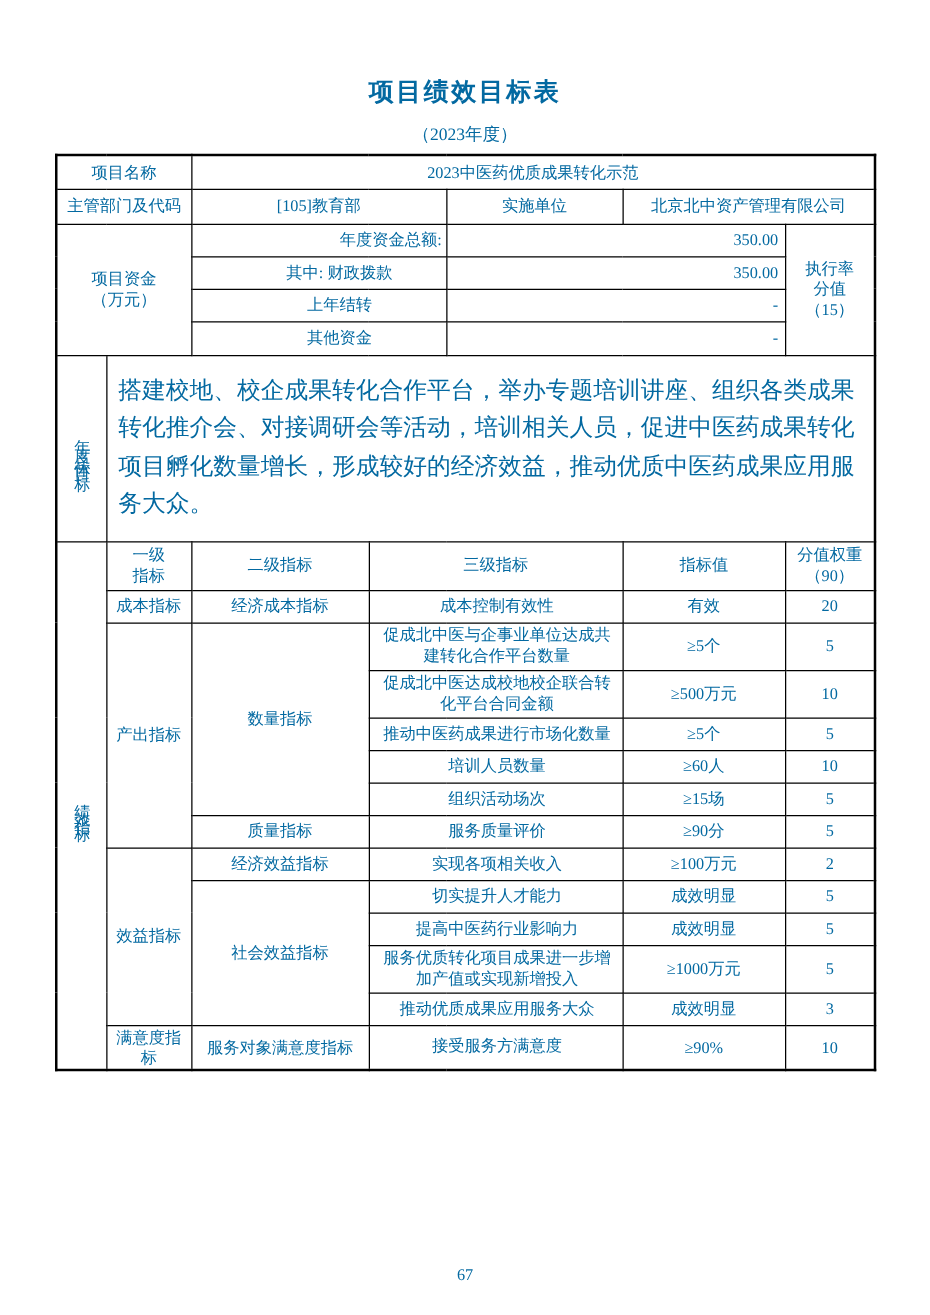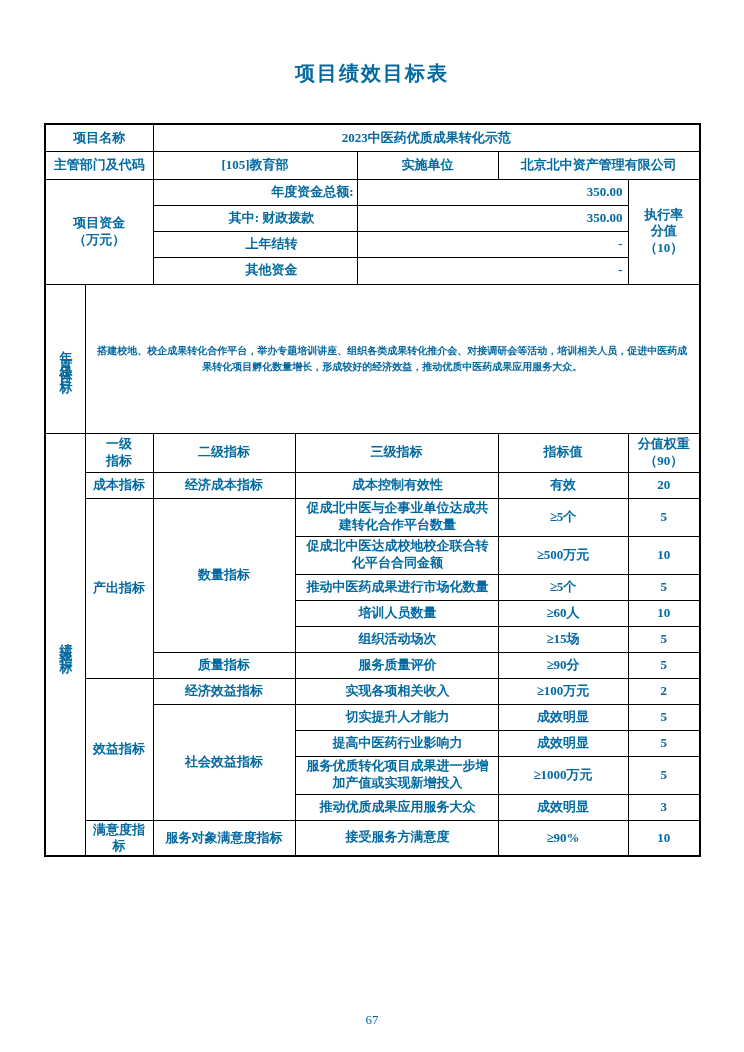--- a/index.html
+++ b/index.html
@@ -30,21 +30,20 @@
     text-align: center;
     font-size: 14px;
   }
   table.main {
     position: absolute;
     top: 123px; left: 44px;
     width: 656px;
     border-collapse: collapse;
     table-layout: fixed;
     border: 2px solid #000;
-    font-weight: bold;
   }
   td {
     border: 1px solid #000;
     font-size: 13px;
     line-height: 1.25;
     text-align: center;
     vertical-align: middle;
     padding: 1px 3px;
     overflow: hidden;
   }
@@ -53,41 +52,42 @@
   .ar { text-align: right; padding-right: 5px; }
   .shift-right { padding-left: 36px; margin-top: 28px; }
   .vtext {
     writing-mode: vertical-rl;
     text-orientation: upright;
     letter-spacing: 0.45em;
     padding: 0;
     text-align: center;
   }
   .goal-cell {
-    text-align: center;
+    text-align: left;
     vertical-align: middle;
     padding: 6px 9px;
-    font-size: 10px;
+    font-size: 19px;
     line-height: 1.6;
   }
   .l3 { text-align: center; padding-left: 5px; line-height: 1.3; }
   .footer-pagenum {
     position: absolute;
     top: 1012px; left: 0;
     width: 100%;
     text-align: center;
     font-size: 13px;
   }
 </style>
 </head>
 <body>
 
 <div class="page">
 
   <div class="doc-title">项目绩效目标表</div>
+  <div class="doc-subtitle">（2023年度）</div>
 
   <table class="main">
     <colgroup>
       <col style="width:40px">
         <col style="width:68px">
         <col style="width:142px">
       <col style="width:62px">
         <col style="width:141px">
         <col style="width:130px">
       <col style="width:72px">
@@ -106,21 +106,21 @@
       <td colspan="2">北京北中资产管理有限公司</td>
     </tr>
 
     <tr style="height:26px">
       <td colspan="2" rowspan="4" class="prewrap">项目资金
 （万元）</td>
       <td colspan="2" class="al">年度资金总额:</td>
       <td colspan="2" class="ar">350.00</td>
       <td rowspan="4" class="prewrap">执行率
 分值
-（10）</td>
+（15）</td>
     </tr>
     <tr style="height:26px">
       <td colspan="2" class="shift-right">其中: 财政拨款</td>
       <td colspan="2" class="ar">350.00</td>
     </tr>
     <tr style="height:26px">
       <td colspan="2" class="shift-right">上年结转</td>
       <td colspan="2" class="ar">-</td>
     </tr>
     <tr style="height:27px">

